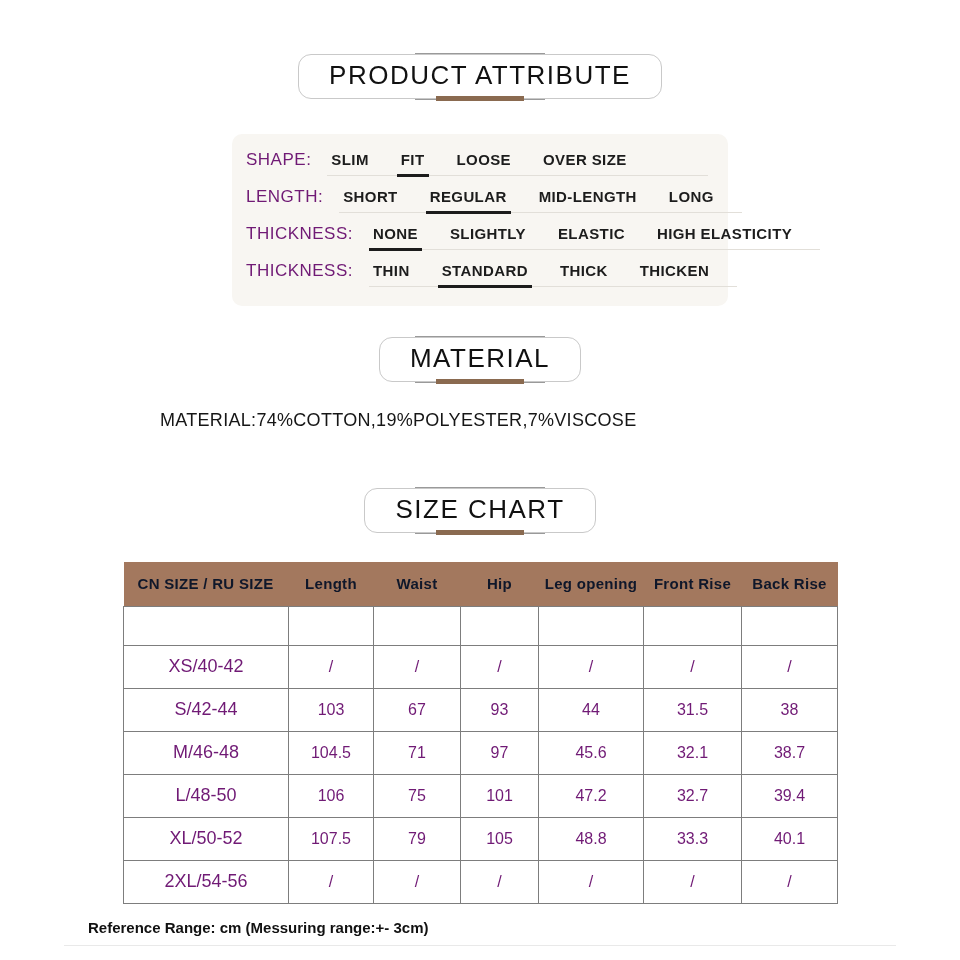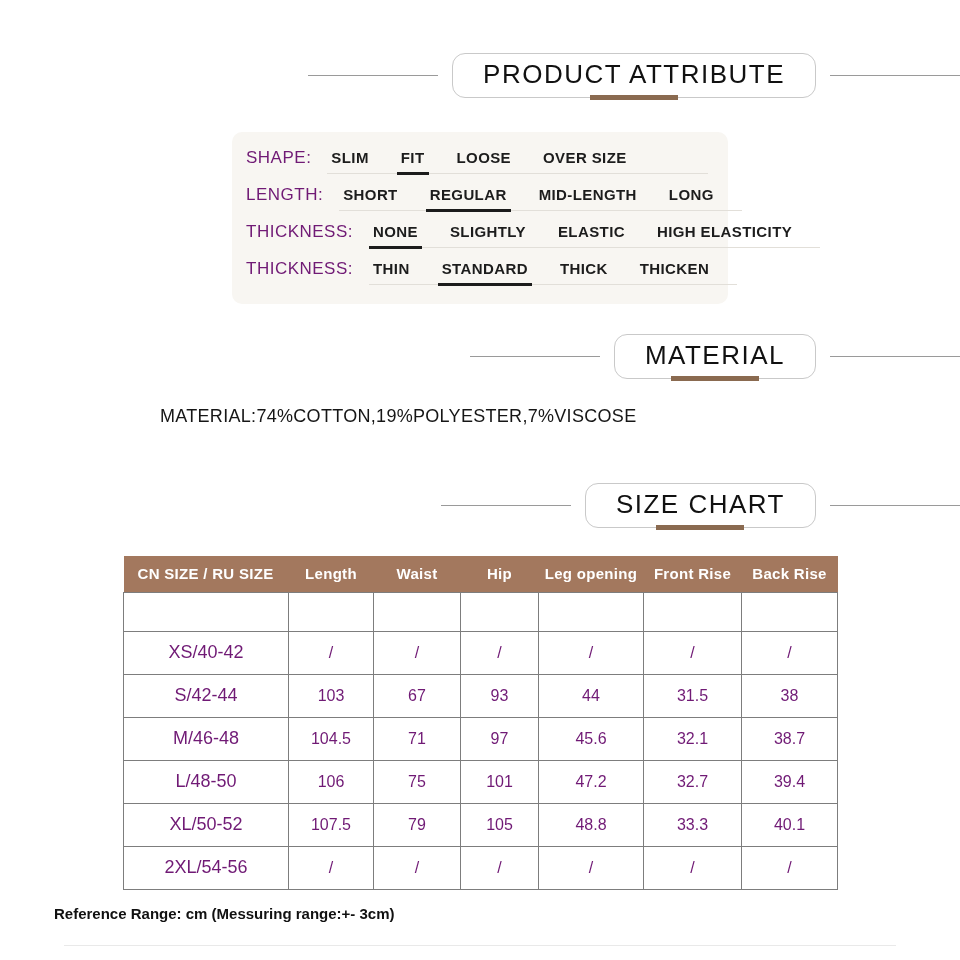--- a/index.html
+++ b/index.html
@@ -1,21 +1,21 @@
 <!DOCTYPE html>
 <html><head>
 <meta charset="utf-8">
 <style>
   * { margin:0; padding:0; box-sizing:border-box; }
   html,body { background:#ffffff; }
   body { font-family:"Liberation Sans", sans-serif; color:#1a1a1a; }
   .page { position:relative; width:960px; height:960px; background:#ffffff; overflow:hidden; }
 
   
-  .sec-header { display:flex; align-items:center; justify-content:flex-end; }
+  .sec-header { display:flex; align-items:center; justify-content:flex-end;flex-direction:column; }
   .sec-header .line { height:1px; background:#9a9a9a; width:130px; }
   .title-box {
     position:relative; border:1.5px solid #c9c9c9; border-radius:13px; background:#fff;
     padding:5px 30px 7px 30px; margin:0 14px; font-size:26px; letter-spacing:1.5px;
     color:#111; white-space:nowrap;
   }
   .title-box::after {
     content:""; position:absolute; left:50%; transform:translateX(-50%);
     bottom:-3px; width:88px; height:5px; background:#8a6a50;
   }
@@ -51,32 +51,32 @@
     width:714px; margin:28px 0 0 123px; border-collapse:collapse; table-layout:fixed;
   }
   .size-table col.c0 { width:165px; }
   .size-table col.c1 { width:85px; }
   .size-table col.c2 { width:87px; }
   .size-table col.c3 { width:78px; }
   .size-table col.c4 { width:105px; }
   .size-table col.c5 { width:98px; }
   .size-table col.c6 { width:96px; }
   .size-table thead th {
-    background:#a3785e; color:#ffffff; font-size:15px; font-weight:700;
-    height:36px; text-align:center; letter-spacing:0.3px; border:none;
+    background:#a3785e; color:#0f172a; font-size:15px; font-weight:700;
+    height:44px; text-align:center; letter-spacing:0.3px; border:none;
   }
   .size-table thead th:first-child { text-align:left; padding-left:14px; }
   .size-table tbody td {
     border:1px solid #7d7d7d; text-align:center; font-size:16px; color:#701a75;
     height:43px; background:#fff;
   }
   .size-table tbody tr:first-child td { height:39px; }
   .size-table tbody td:first-child { font-size:18px; }
 
-  .footnote { margin:15px 0 0 54px; font-size:15px; font-weight:700; color:#111; }
+  .footnote { margin:15px 0 0 88px; font-size:15px; font-weight:700; color:#111; }
 
   .bottom-line { position:absolute; left:64px; right:64px; bottom:14px; height:1px; background:#e9e9e9; }
 </style>
 </head>
 <body>
 
 <div class="page">
 
   <div class="sec-header" id="hdr-product">
     <span class="line"></span>

